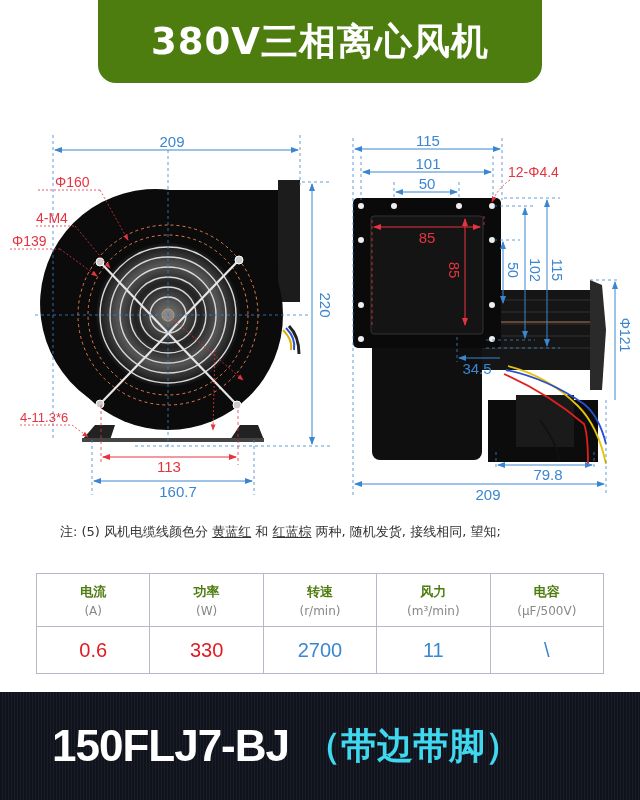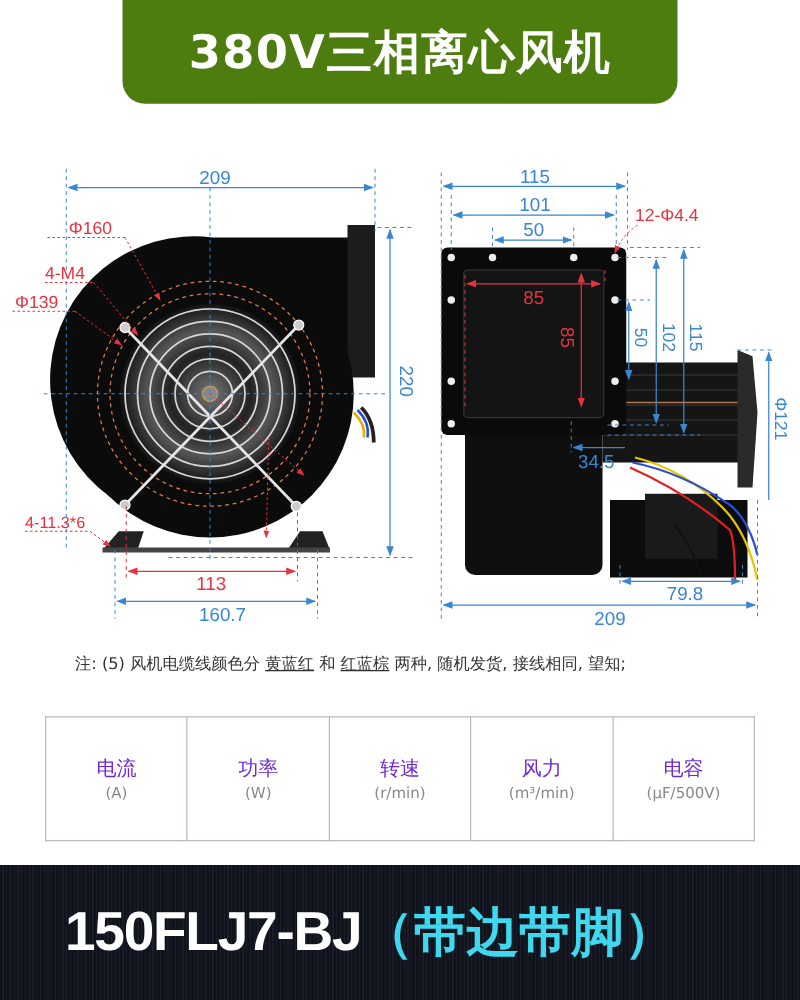--- a/index.html
+++ b/index.html
@@ -22,31 +22,31 @@
   .note-line { white-space: nowrap; }
   .note-line.second { padding-left: 25px; }
   .u { text-decoration: underline; }
 
   .spec-table {
     position: absolute; left: 36px; top: 573px; width: 568px; height: 100px;
     border: 1.5px solid #9aa0b4; border-collapse: collapse; table-layout: fixed;
   }
   .spec-table td, .spec-table th { border: 1.5px solid #b6bac8; text-align: center; }
   .spec-table th { height: 53px; font-weight: normal; }
-  .th-name { display: block; font-size: 16px; font-weight: normal; color: #6d28d9; line-height: 22px; }
+  .th-name { display: block; font-size: 13px; font-weight: bold; color: #4d7c0f; line-height: 22px; }
   .th-unit { display: block; font-size: 12px; color: #888; line-height: 16px; }
   .spec-table td { height: 47px; font-size: 20px; font-family: "Liberation Sans", sans-serif; }
 
   .model-bar {
     position: absolute; left: 0; top: 692px; width: 640px; height: 108px;
     background: repeating-linear-gradient(90deg, #10131c 0, #10131c 2px, #1a1e28 2px, #1a1e28 3px);
     display: flex; align-items: center; padding-left: 52px;
   }
   .model-code { color: #ffffff; font-size: 44px; font-weight: bold; font-family: "Liberation Sans", sans-serif; letter-spacing: -1px; }
-  .model-variant { color: #3fd8ee; font-size: 42px; font-weight: bold; margin-left: 0; }
+  .model-variant { color: #3fd8ee; font-size: 36px; font-weight: bold; margin-left: 16px; }
 </style>
 </head>
 <body>
 
 <div class="banner">
   <span class="banner-title">380V三相离心风机</span>
 </div>
 
 <div class="drawing">
   <svg viewBox="0 120 640 390" xmlns="http://www.w3.org/2000/svg">
@@ -263,19 +263,26 @@
         </th>
     <th>
           <span class="th-name">风力</span>
           <span class="th-unit">(m³/min)</span>
         </th>
     <th>
           <span class="th-name">电容</span>
           <span class="th-unit">(μF/500V)</span>
         </th>
   </tr>
+  <tr>
+    <td style="color:#e01b24">0.6</td>
+    <td style="color:#e01b24">330</td>
+    <td style="color:#3a86d0">2700</td>
+    <td style="color:#3a86d0">11</td>
+    <td style="color:#3a86d0">\</td>
+  </tr>
 </tbody>
   </table>
 
 <div class="model-bar">
   <span class="model-code">150FLJ7-BJ</span>
   <span class="model-variant">（带边带脚）</span>
 </div>
 
 </body></html>

